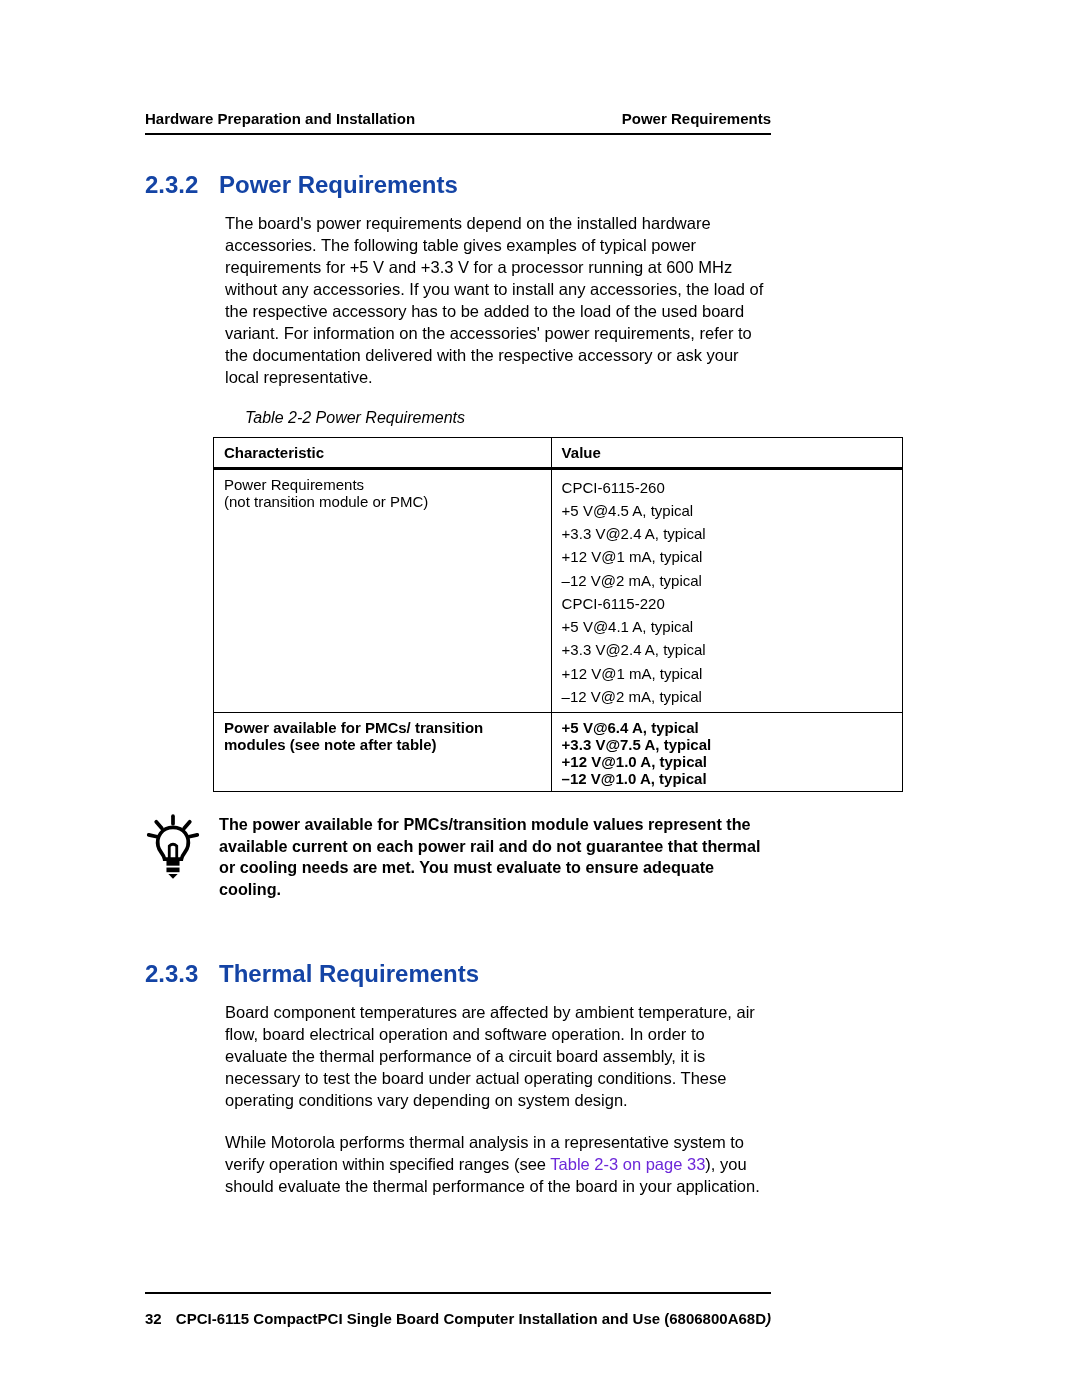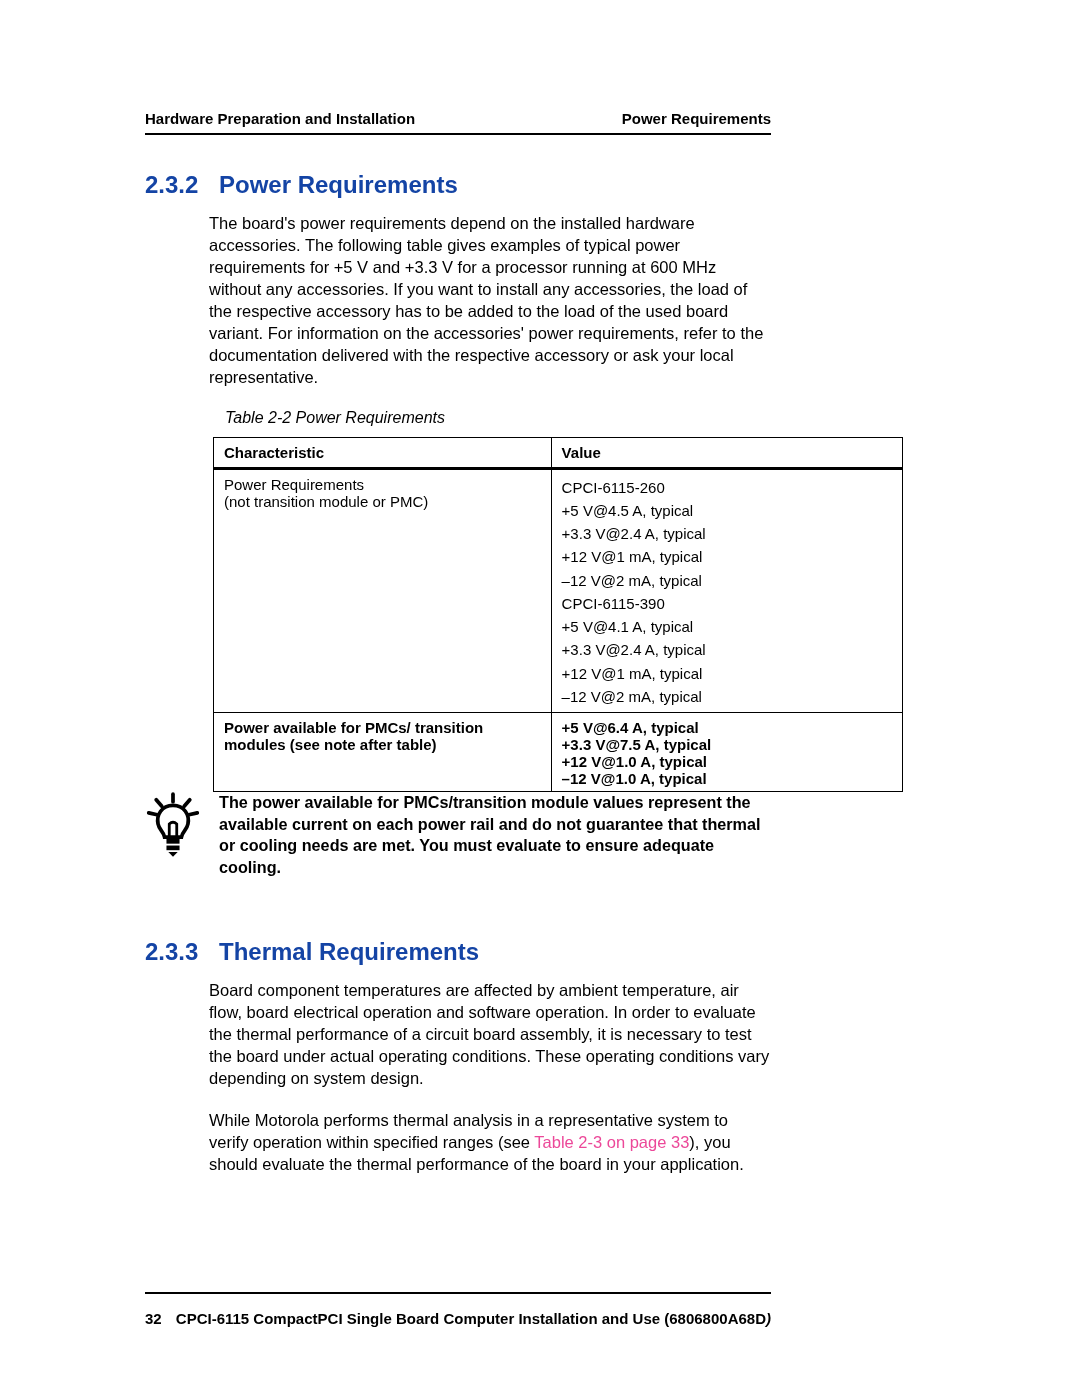--- a/index.html
+++ b/index.html
@@ -33,21 +33,21 @@
     font-weight: bold;
     font-size: 24px;
     margin-bottom: 14px;
     margin-top: 31px;
   }
   .sec-head .num {
     display: inline-block;
     width: 74px;
   }
   .body-text {
-    margin-left: 64px;
+    margin-left: 80px;
     font-size: 16.5px;
     line-height: 1.33;
     margin-bottom: 20px;
   }
   .table-caption {
     font-style: italic;
     font-size: 16px;
     margin: 6px 0 10px 0;
   }
   table.req {
@@ -74,33 +74,34 @@
   table.req tr.last td {
     border-bottom: 1px solid #000;
   }
   table.req tr.sep td {
     border-top: 1px solid #000;
     font-weight: bold;
   }
   .val-line { line-height: 1.55; }
   .note-row {
     display: flex;
+    margin-top: 22px;
     margin-bottom: 20px;
   }
   .note-icon {
     width: 56px;
     flex-shrink: 0;
   }
   .note-text {
     font-weight: bold;
     font-size: 16.2px;
     line-height: 1.33;
     padding-left: 18px;
   }
-  .xref { color: #ec4899; }
+  .xref { color: #6d28d9; }
   .footer {
     position: absolute;
     left: 145px;
     right: 145px;
     bottom: 70px;
     border-top: 2px solid #000;
     padding-top: 16px;
     font-size: 15px;
     font-weight: bold;
     display: flex;
@@ -118,40 +119,40 @@
     <span>Hardware Preparation and Installation</span>
     <span>Power Requirements</span>
   </div>
 
   <div class="section">
     <div class="sec-head">
       <span class="num">2.3.2</span><span>Power Requirements</span>
     </div>
     <div class="body-text">The board's power requirements depend on the installed hardware accessories. The following table gives examples of typical power requirements for +5 V and +3.3 V for a processor running at 600 MHz without any accessories. If you want to install any accessories, the load of the respective accessory has to be added to the load of the used board variant. For information on the accessories' power requirements, refer to the documentation delivered with the respective accessory or ask your local representative.</div>
 
-    <div class="table-caption" style="margin-left:80px">Table 2-2 Power Requirements</div>
+    <div class="table-caption" style="margin-left:100px">Table 2-2 Power Requirements</div>
 
     <table class="req">
       <tbody>
           <tr>
         <th style="width:49%">Characteristic</th>
         <th>Value</th>
       </tr>
       <tr>
         <td>
           <div>Power Requirements</div>
           <div>(not transition module or PMC)</div>
         </td>
         <td class="val-line">
           <div>CPCI-6115-260</div>
           <div>+5 V@4.5 A, typical</div>
           <div>+3.3 V@2.4 A, typical</div>
           <div>+12 V@1 mA, typical</div>
           <div>–12 V@2 mA, typical</div>
-          <div>CPCI-6115-390</div>
+          <div>CPCI-6115-220</div>
           <div>+5 V@4.1 A, typical</div>
           <div>+3.3 V@2.4 A, typical</div>
           <div>+12 V@1 mA, typical</div>
           <div>–12 V@2 mA, typical</div>
         </td>
       </tr>
       <tr class="sep last">
         <td>
           <div>Power available for PMCs/ transition</div>
           <div>modules (see note after table)</div>

